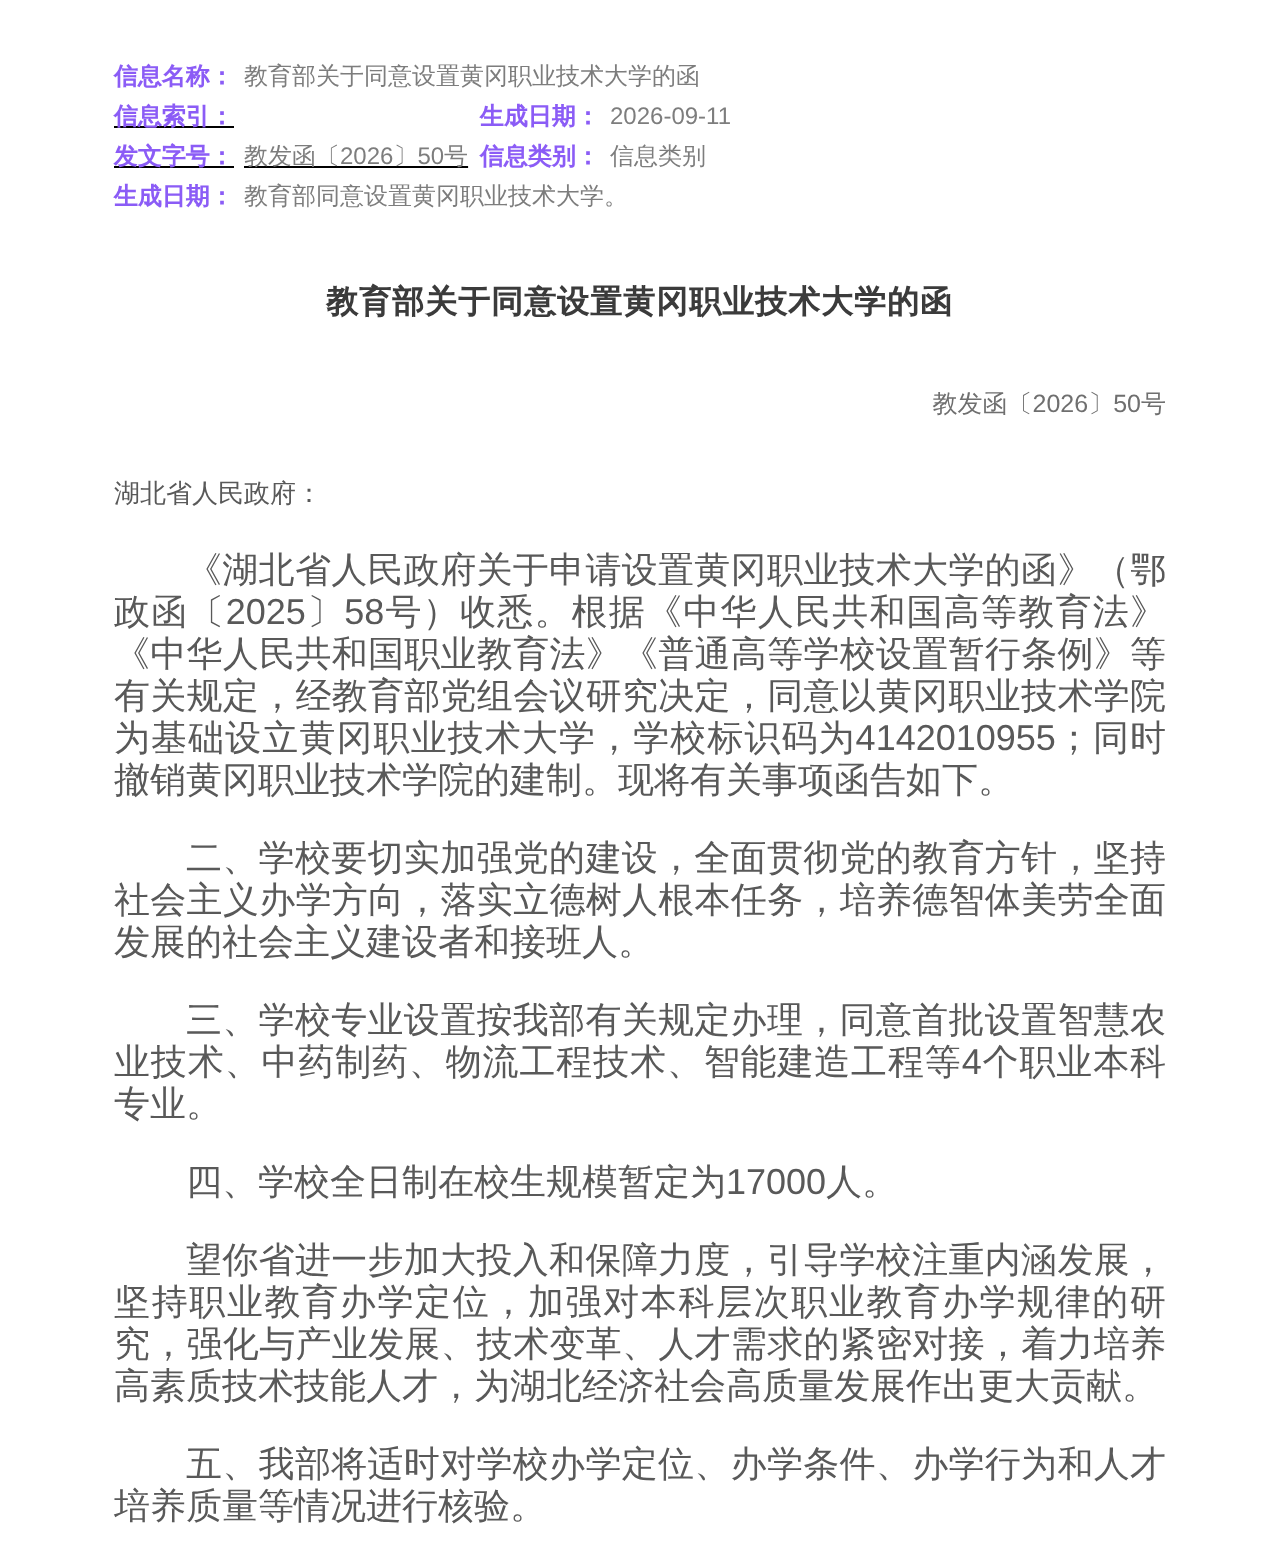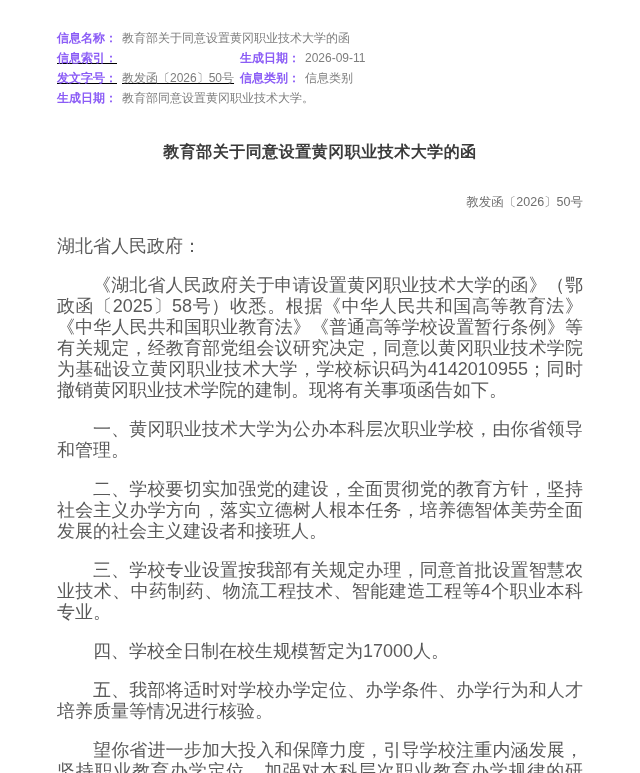--- a/index.html
+++ b/index.html
@@ -37,21 +37,21 @@
   }
   .doc-number {
     margin-top: 28px;
     text-align: right;
     font-size: 12.5px;
     color: #6f6f6f;
     line-height: 20px;
   }
   .salutation {
     margin-top: 24px;
-    font-size: 18px;
+    font-size: 13px;
     color: #595959;
     line-height: 21px;
   }
   .body-para {
     margin-top: 18px;
     font-size: 18px;
     color: #595959;
     line-height: 21px;
     text-indent: 2em;
     text-align: justify;
@@ -111,23 +111,22 @@
     </div>
   </div>
 
   <h1 class="doc-title">教育部关于同意设置黄冈职业技术大学的函</h1>
 
   <div class="doc-number">教发函〔2026〕50号</div>
 
   <div class="salutation">湖北省人民政府：</div>
 
   <p class="body-para">《湖北省人民政府关于申请设置黄冈职业技术大学的函》（鄂政函〔2025〕58号）收悉。根据《中华人民共和国高等教育法》《中华人民共和国职业教育法》《普通高等学校设置暂行条例》等有关规定，经教育部党组会议研究决定，同意以黄冈职业技术学院为基础设立黄冈职业技术大学，学校标识码为4142010955；同时撤销黄冈职业技术学院的建制。现将有关事项函告如下。</p>
-  <p class="body-para">一、黄冈职业技术大学为公办本科层次职业学校，由你省领导和管理。</p>
   <p class="body-para">二、学校要切实加强党的建设，全面贯彻党的教育方针，坚持社会主义办学方向，落实立德树人根本任务，培养德智体美劳全面发展的社会主义建设者和接班人。</p>
   <p class="body-para">三、学校专业设置按我部有关规定办理，同意首批设置智慧农业技术、中药制药、物流工程技术、智能建造工程等4个职业本科专业。</p>
   <p class="body-para">四、学校全日制在校生规模暂定为17000人。</p>
+  <p class="body-para">望你省进一步加大投入和保障力度，引导学校注重内涵发展，坚持职业教育办学定位，加强对本科层次职业教育办学规律的研究，强化与产业发展、技术变革、人才需求的紧密对接，着力培养高素质技术技能人才，为湖北经济社会高质量发展作出更大贡献。</p>
   <p class="body-para">五、我部将适时对学校办学定位、办学条件、办学行为和人才培养质量等情况进行核验。</p>
-  <p class="body-para">望你省进一步加大投入和保障力度，引导学校注重内涵发展，坚持职业教育办学定位，加强对本科层次职业教育办学规律的研究，强化与产业发展、技术变革、人才需求的紧密对接，着力培养高素质技术技能人才，为湖北经济社会高质量发展作出更大贡献。</p>
 
   <div class="signature">教　育　部</div>
   <div class="sign-date">2026年2月11日</div>
 
 </div>
 
 </body></html>

